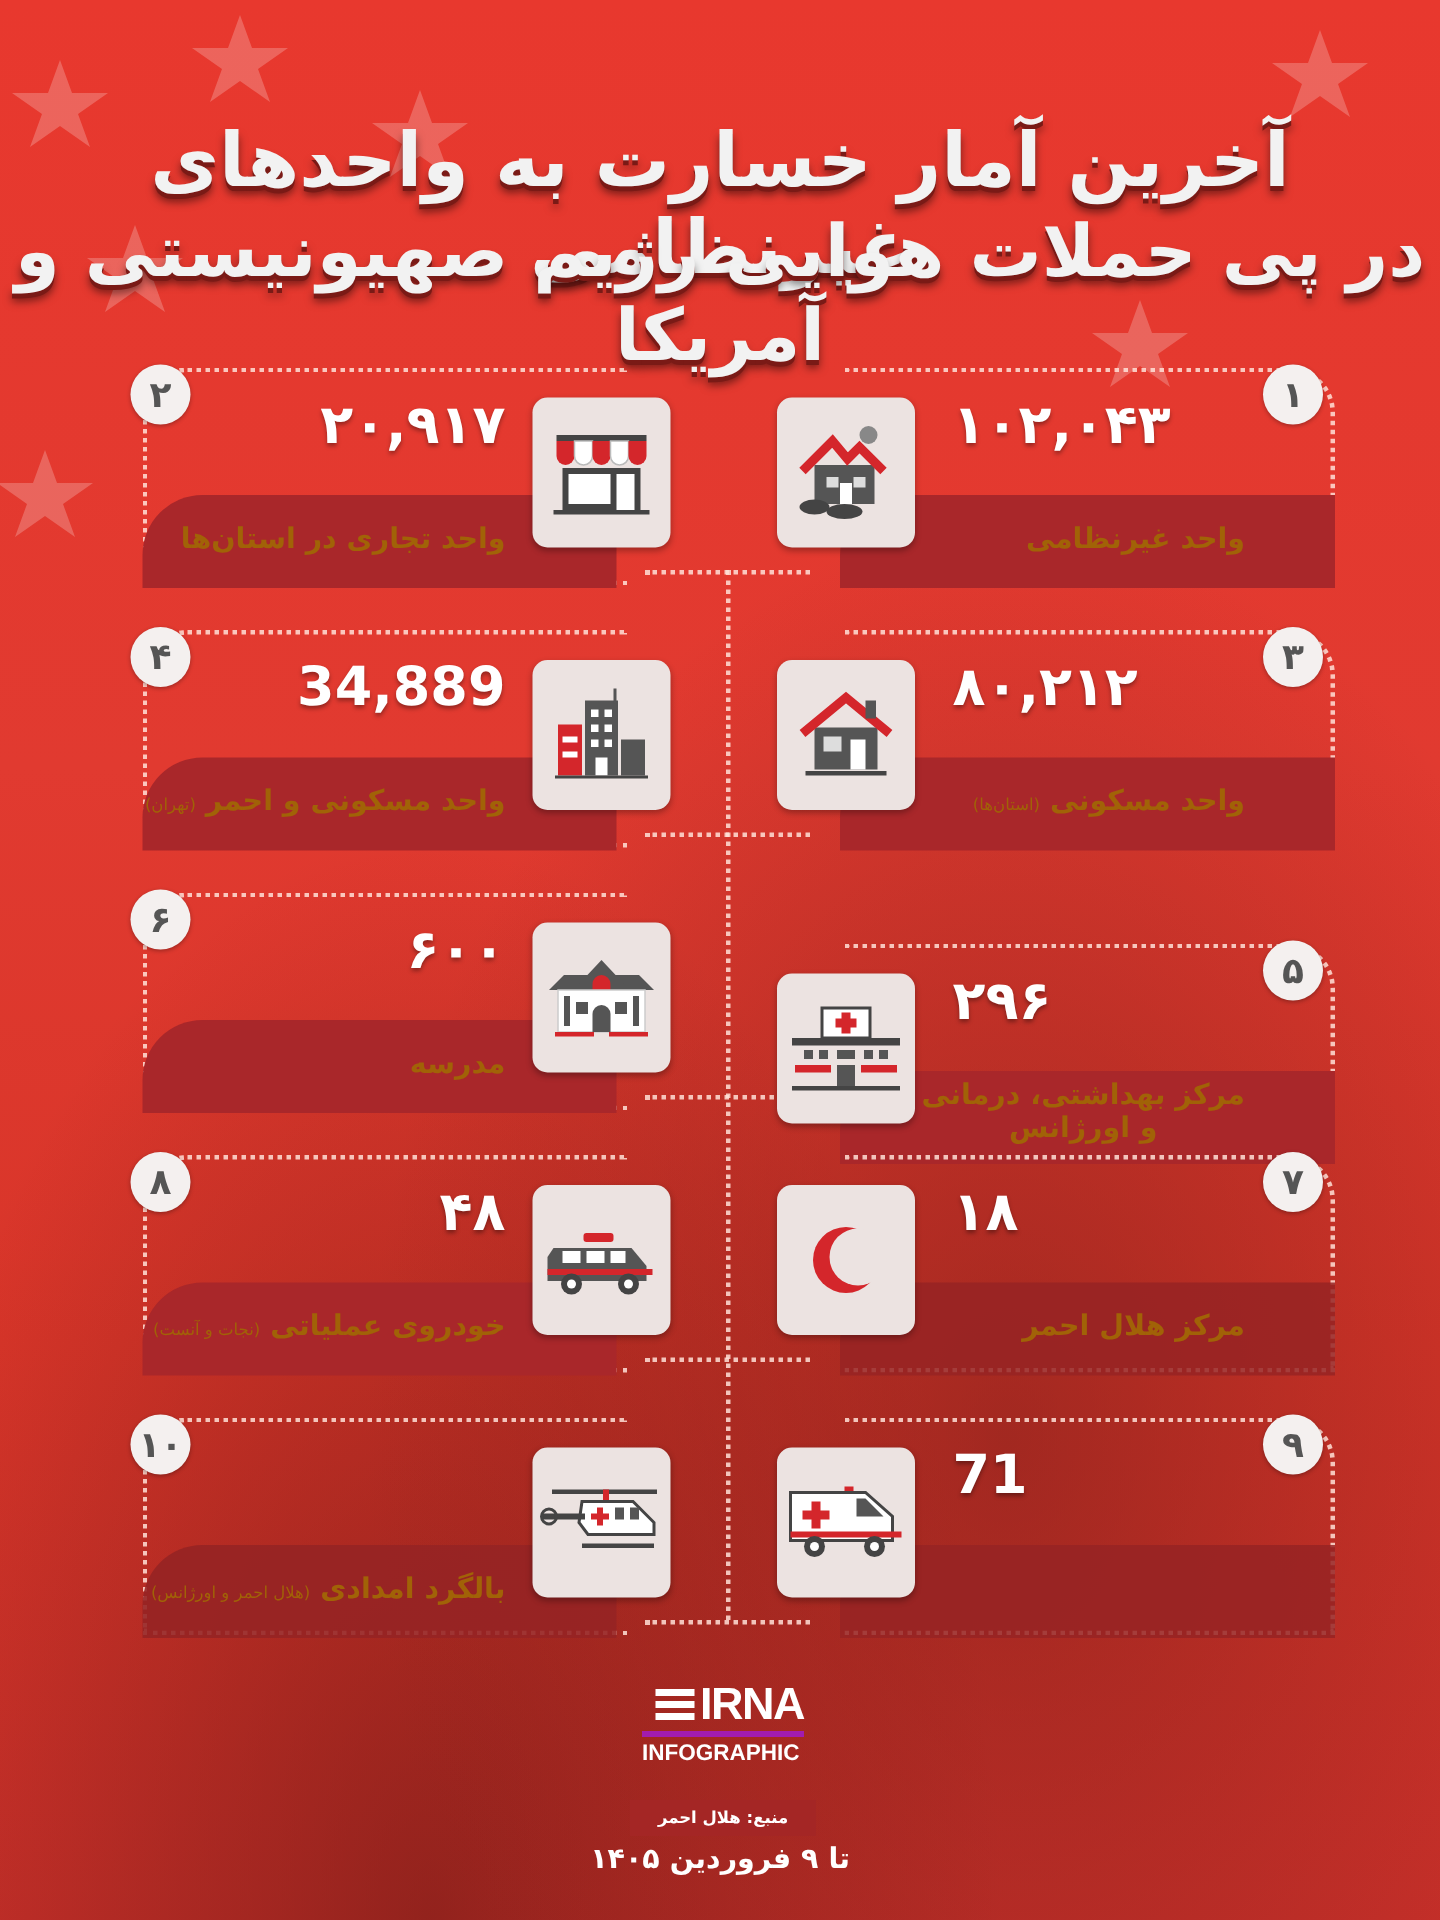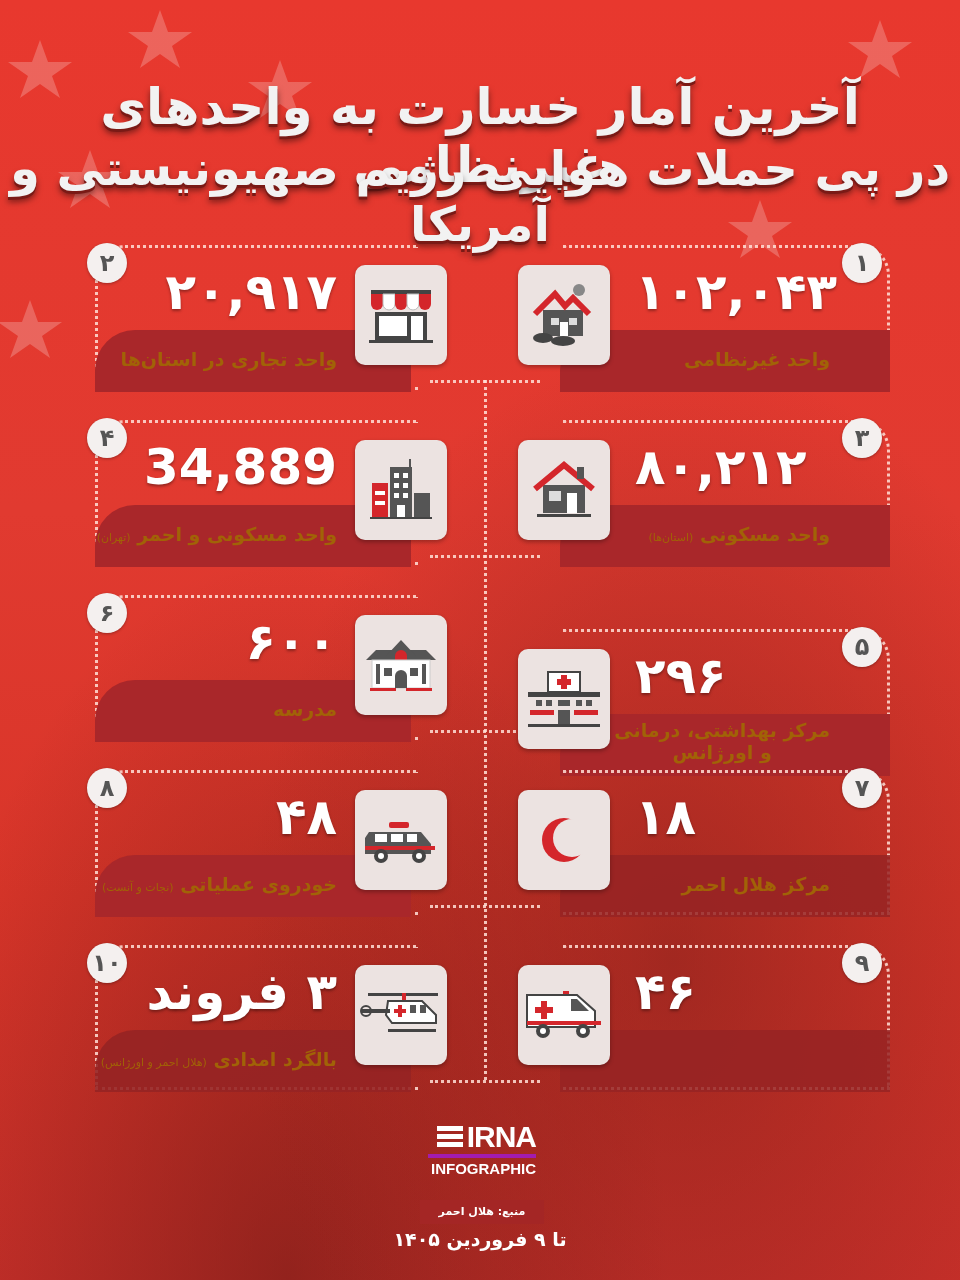--- a/index.html
+++ b/index.html
@@ -14,21 +14,21 @@
   }
   .stars{position:absolute;left:0;top:0;width:960px;height:420px;opacity:.22;pointer-events:none}
   .title{position:absolute;left:0;right:0;text-align:center;direction:rtl;font-weight:bold;
     color:#f2f2f2;text-shadow:0 3px 0 #7a1a16,0 5px 6px rgba(0,0,0,.5)}
   .t1{top:78px;font-size:50px;letter-spacing:-1px}
   .t2{top:140px;font-size:48px;letter-spacing:-1px}
 
   .card{position:absolute;width:330px;height:155px}
   .card .border{position:absolute;top:10px;bottom:0;border:3px dotted rgba(255,225,215,.85);border-radius:30px}
   .card .band{position:absolute;height:62px;background:#a9272a;border-radius:40px 0 0 0}
-  .card .value{position:absolute;font-size:50px;font-weight:bold;color:#fff;direction:rtl;text-shadow:0 2px 3px rgba(0,0,0,.35)}
+  .card .value{position:absolute;font-size:36px;font-weight:bold;color:#fff;direction:rtl;text-shadow:0 2px 3px rgba(0,0,0,.35)}
   .card .label{position:absolute;font-size:19px;font-weight:bold;color:#a16207;direction:rtl;text-align:right;line-height:22px}
   .card .label small{font-size:11px;font-weight:normal}
   .icon-box{position:absolute;width:92px;height:100px;background:#ece3e1;border-radius:10px;box-shadow:0 2px 4px rgba(0,0,0,.3);display:flex;align-items:center;justify-content:center}
   .badge{position:absolute;width:40px;height:40px;border-radius:50%;background:#f4f0ef;color:#555;font-weight:bold;font-size:24px;display:flex;align-items:center;justify-content:center;box-shadow:0 1px 3px rgba(0,0,0,.3)}
 
   
   .card.right{left:560px}
   .card.right .border{left:3px;right:0;border-left:none;border-radius:0 30px 0 0}
   .card.right .band{left:0;right:0;top:95px}
   .card.right .icon-box{left:-42px;top:30px}
@@ -40,21 +40,21 @@
   .card.left .border{left:0;right:7px;border-right:none;border-radius:30px 0 0 0}
   .card.left .band{left:0;right:14px;top:95px;border-radius:40px 0 0 0}
   .card.left .icon-box{left:260px;top:30px}
   .card.left .value{right:88px;top:28px}
   .card.left .label{right:88px;top:113px}
   .card.left .badge{left:-8px;top:8px}
 
   .connector{position:absolute;border-top:3px dotted rgba(255,225,215,.85)}
   .spine{position:absolute;left:484px;top:380px;height:700px;border-left:3px dotted rgba(255,225,215,.85)}
 
-  .logo{position:absolute;left:428px;top:1120px;width:108px;text-align:right}
+  .logo{position:absolute;left:428px;top:1120px;width:108px;text-align:left}
   .logo .irna{font-family:"Liberation Sans",sans-serif;font-weight:bold;font-size:30px;color:#fff;letter-spacing:-1px;display:flex;align-items:center;justify-content:flex-end;gap:4px}
   .logo .bars{width:26px;height:22px;background:repeating-linear-gradient(180deg,#fff 0 5px,transparent 5px 8px)}
   .logo .info{font-family:"Liberation Sans",sans-serif;font-weight:bold;font-size:15px;color:#fff;border-top:4px solid #a21caf;padding-top:2px}
   .source{position:absolute;left:420px;top:1200px;width:124px;height:24px;background:#a42625;color:#fff;font-size:11px;font-weight:bold;direction:rtl;text-align:center;line-height:24px}
   .date{position:absolute;left:390px;top:1228px;width:180px;text-align:center;direction:rtl;font-size:19px;font-weight:bold;color:#fff}
 </style>
 </head>
 <body>
 
 <svg class="stars" viewBox="0 0 960 420">
@@ -266,41 +266,40 @@
         <path d="M50 14h6l12 12H50z" fill="#555"></path>
         <rect x="20" y="16" width="6" height="18" fill="#d4262b"></rect>
         <rect x="14" y="22" width="18" height="6" fill="#d4262b"></rect>
         <rect x="6" y="36" width="74" height="4" fill="#d4262b"></rect>
         <circle cx="22" cy="46" r="7" fill="#444"></circle>
         <circle cx="22" cy="46" r="3" fill="#fff"></circle>
         <circle cx="62" cy="46" r="7" fill="#444"></circle>
         <circle cx="62" cy="46" r="3" fill="#fff"></circle>
       </svg>
   </div>
-  <div class="value">۴۶</div>
+  <div class="value">71</div>
   <div class="badge">۹</div>
 </div>
 <div class="card left" style="top:935px">
   <div class="border"></div>
   <div class="band" style="background:rgba(150,35,35,.9)"></div>
   <div class="icon-box">
     <svg width="86" height="56" viewBox="0 0 86 56">
         <rect x="10" y="6" width="70" height="3" fill="#444"></rect>
         <rect x="44" y="6" width="4" height="8" fill="#d4262b"></rect>
         <path d="M30 14h34l14 14v8H34l-6-8z" fill="#fff" stroke="#444" stroke-width="2"></path>
         <rect x="4" y="22" width="28" height="4" fill="#444"></rect>
         <circle cx="8" cy="24" r="5" fill="none" stroke="#444" stroke-width="2"></circle>
         <rect x="40" y="18" width="4" height="12" fill="#d4262b"></rect>
         <rect x="36" y="22" width="12" height="4" fill="#d4262b"></rect>
         <rect x="52" y="18" width="6" height="8" fill="#555"></rect>
         <rect x="62" y="18" width="6" height="8" fill="#555"></rect>
         <rect x="30" y="42" width="48" height="3" fill="#444"></rect>
       </svg>
   </div>
-  <div class="value">۳ فروند</div>
   <div class="label"><span>بالگرد امدادی</span> <small>(هلال احمر و اورژانس)</small></div>
   <div class="badge">۱۰</div>
 </div>
 
 <div class="logo">
   <div class="irna">
       <span class="bars"></span>
       <span>IRNA</span>
     </div>
   <div class="info">INFOGRAPHIC</div>

